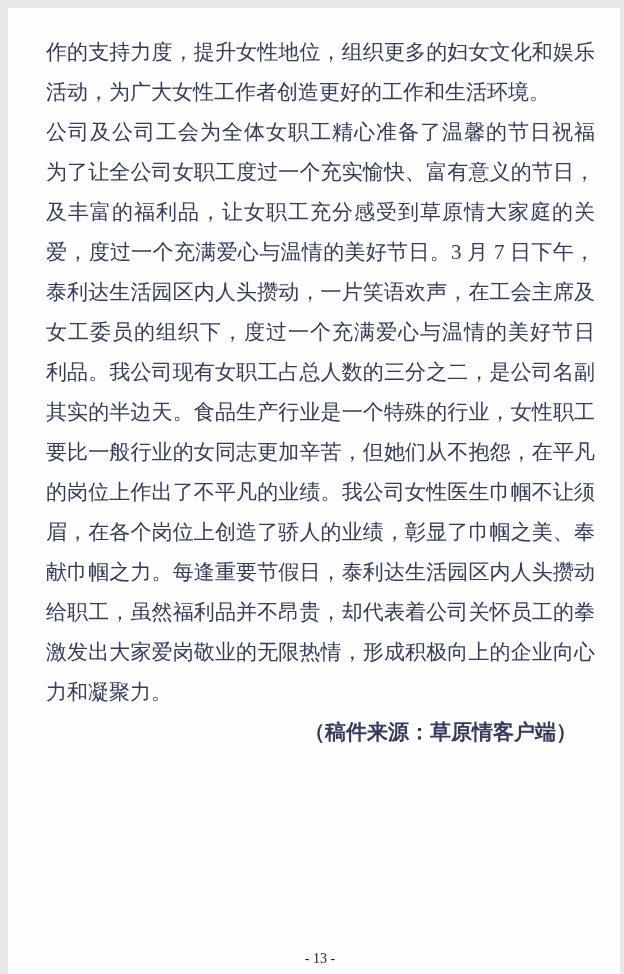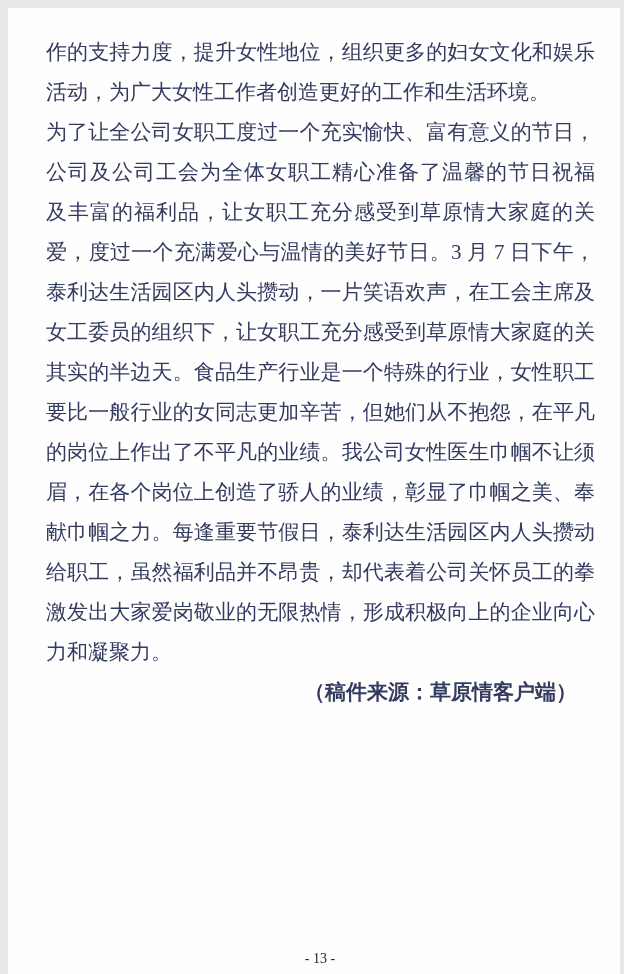--- a/index.html
+++ b/index.html
@@ -61,26 +61,27 @@
 </style>
 </head>
 <body>
 
 <div class="page">
   <div class="body-text">
 
     <div class="line">作的支持力度，提升女性地位，组织更多的妇女文化和娱乐</div>
     <div class="line para-end">活动，为广大女性工作者创造更好的工作和生活环境。</div>
 
+    <div class="line">公司及公司工会为全体女职工精心准备了温馨的节日祝福</div>
     <div class="line">为了让全公司女职工度过一个充实愉快、富有意义的节日，</div>
-    <div class="line">公司及公司工会为全体女职工精心准备了温馨的节日祝福</div>
     <div class="line">及丰富的福利品，让女职工充分感受到草原情大家庭的关</div>
     <div class="line">爱，度过一个充满爱心与温情的美好节日。3 月 7 日下午，</div>
     <div class="line">泰利达生活园区内人头攒动，一片笑语欢声，在工会主席及</div>
-    <div class="line">女工委员的组织下，让女职工充分感受到草原情大家庭的关</div>
+    <div class="line">女工委员的组织下，度过一个充满爱心与温情的美好节日</div>
+    <div class="line">利品。我公司现有女职工占总人数的三分之二，是公司名副</div>
     <div class="line">其实的半边天。食品生产行业是一个特殊的行业，女性职工</div>
     <div class="line">要比一般行业的女同志更加辛苦，但她们从不抱怨，在平凡</div>
     <div class="line">的岗位上作出了不平凡的业绩。我公司女性医生巾帼不让须</div>
     <div class="line">眉，在各个岗位上创造了骄人的业绩，彰显了巾帼之美、奉</div>
     <div class="line">献巾帼之力。每逢重要节假日，泰利达生活园区内人头攒动</div>
     <div class="line">给职工，虽然福利品并不昂贵，却代表着公司关怀员工的拳</div>
     <div class="line">激发出大家爱岗敬业的无限热情，形成积极向上的企业向心</div>
     <div class="line para-end">力和凝聚力。</div>
 
     <div class="line source">（稿件来源：草原情客户端）</div>

